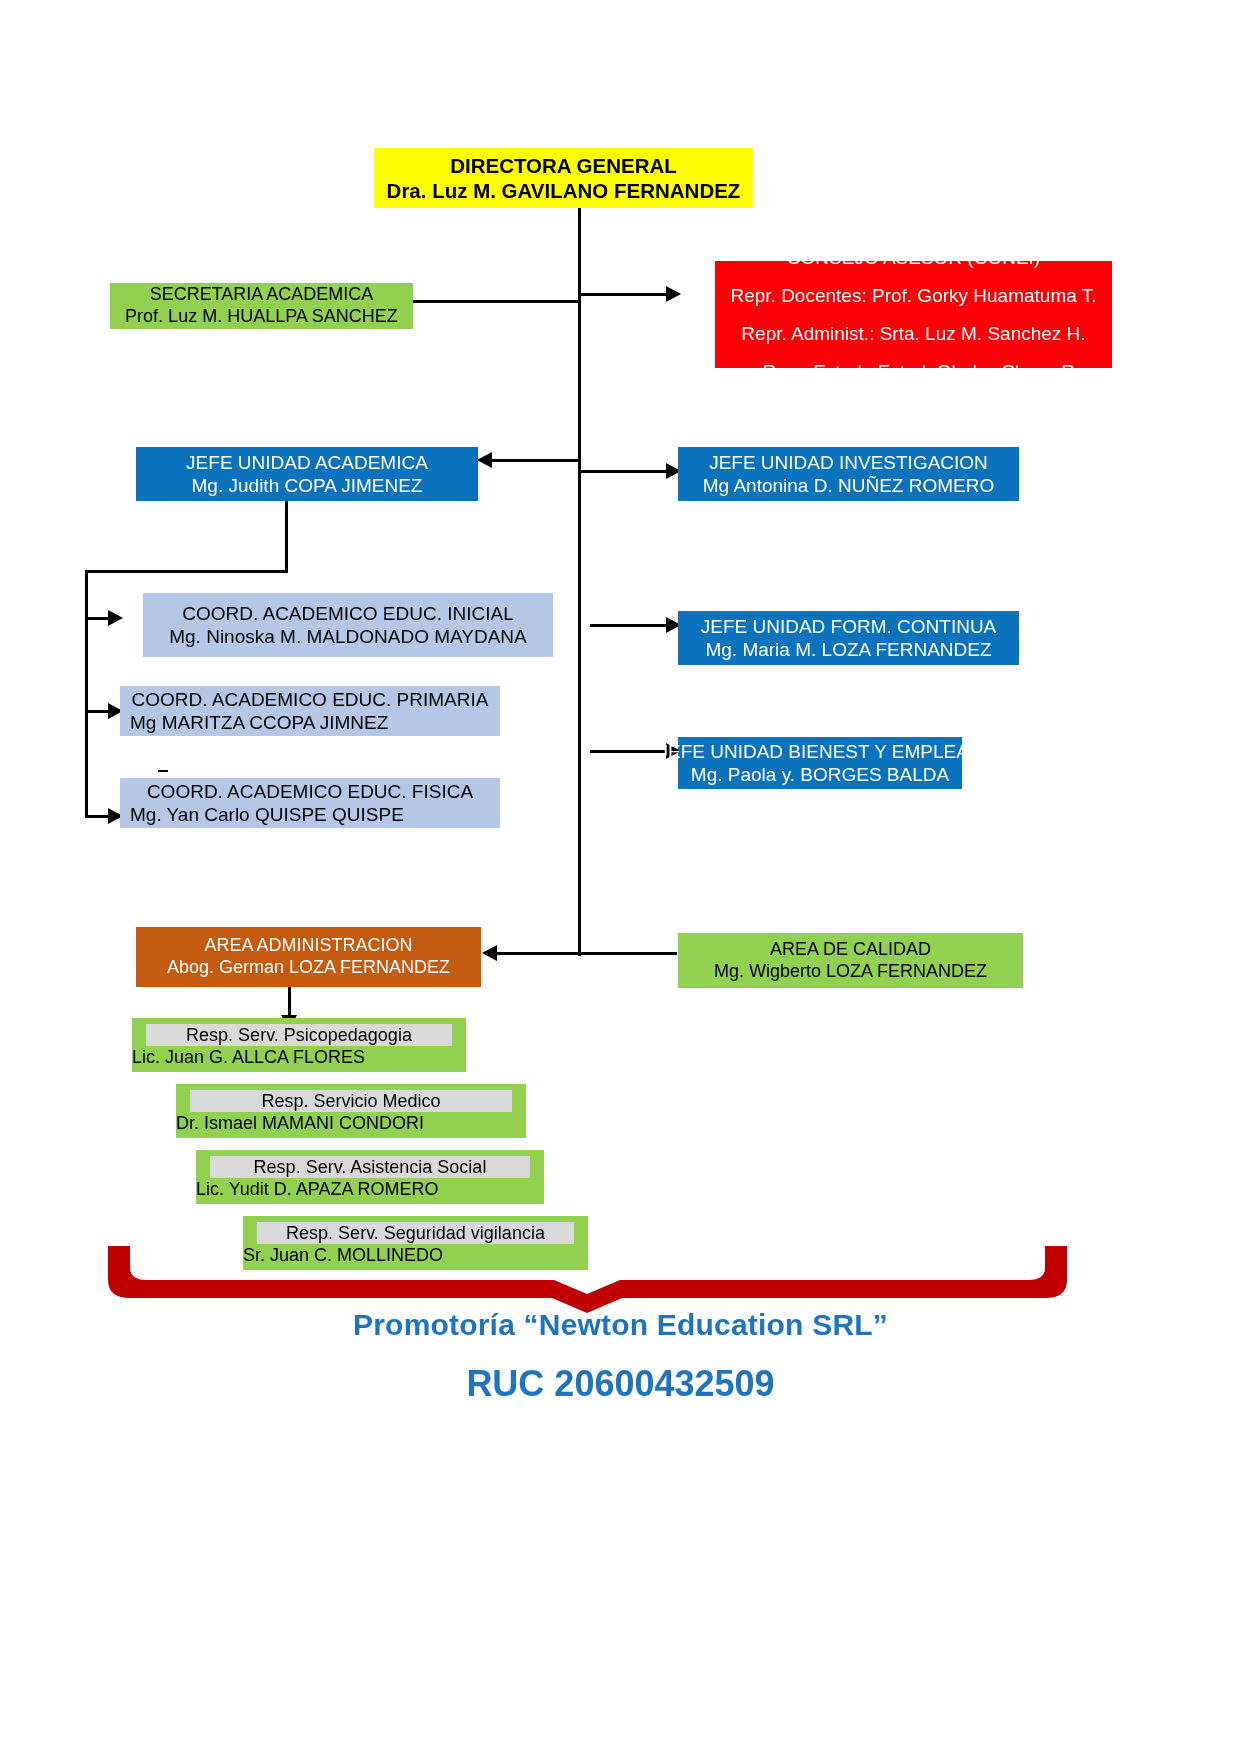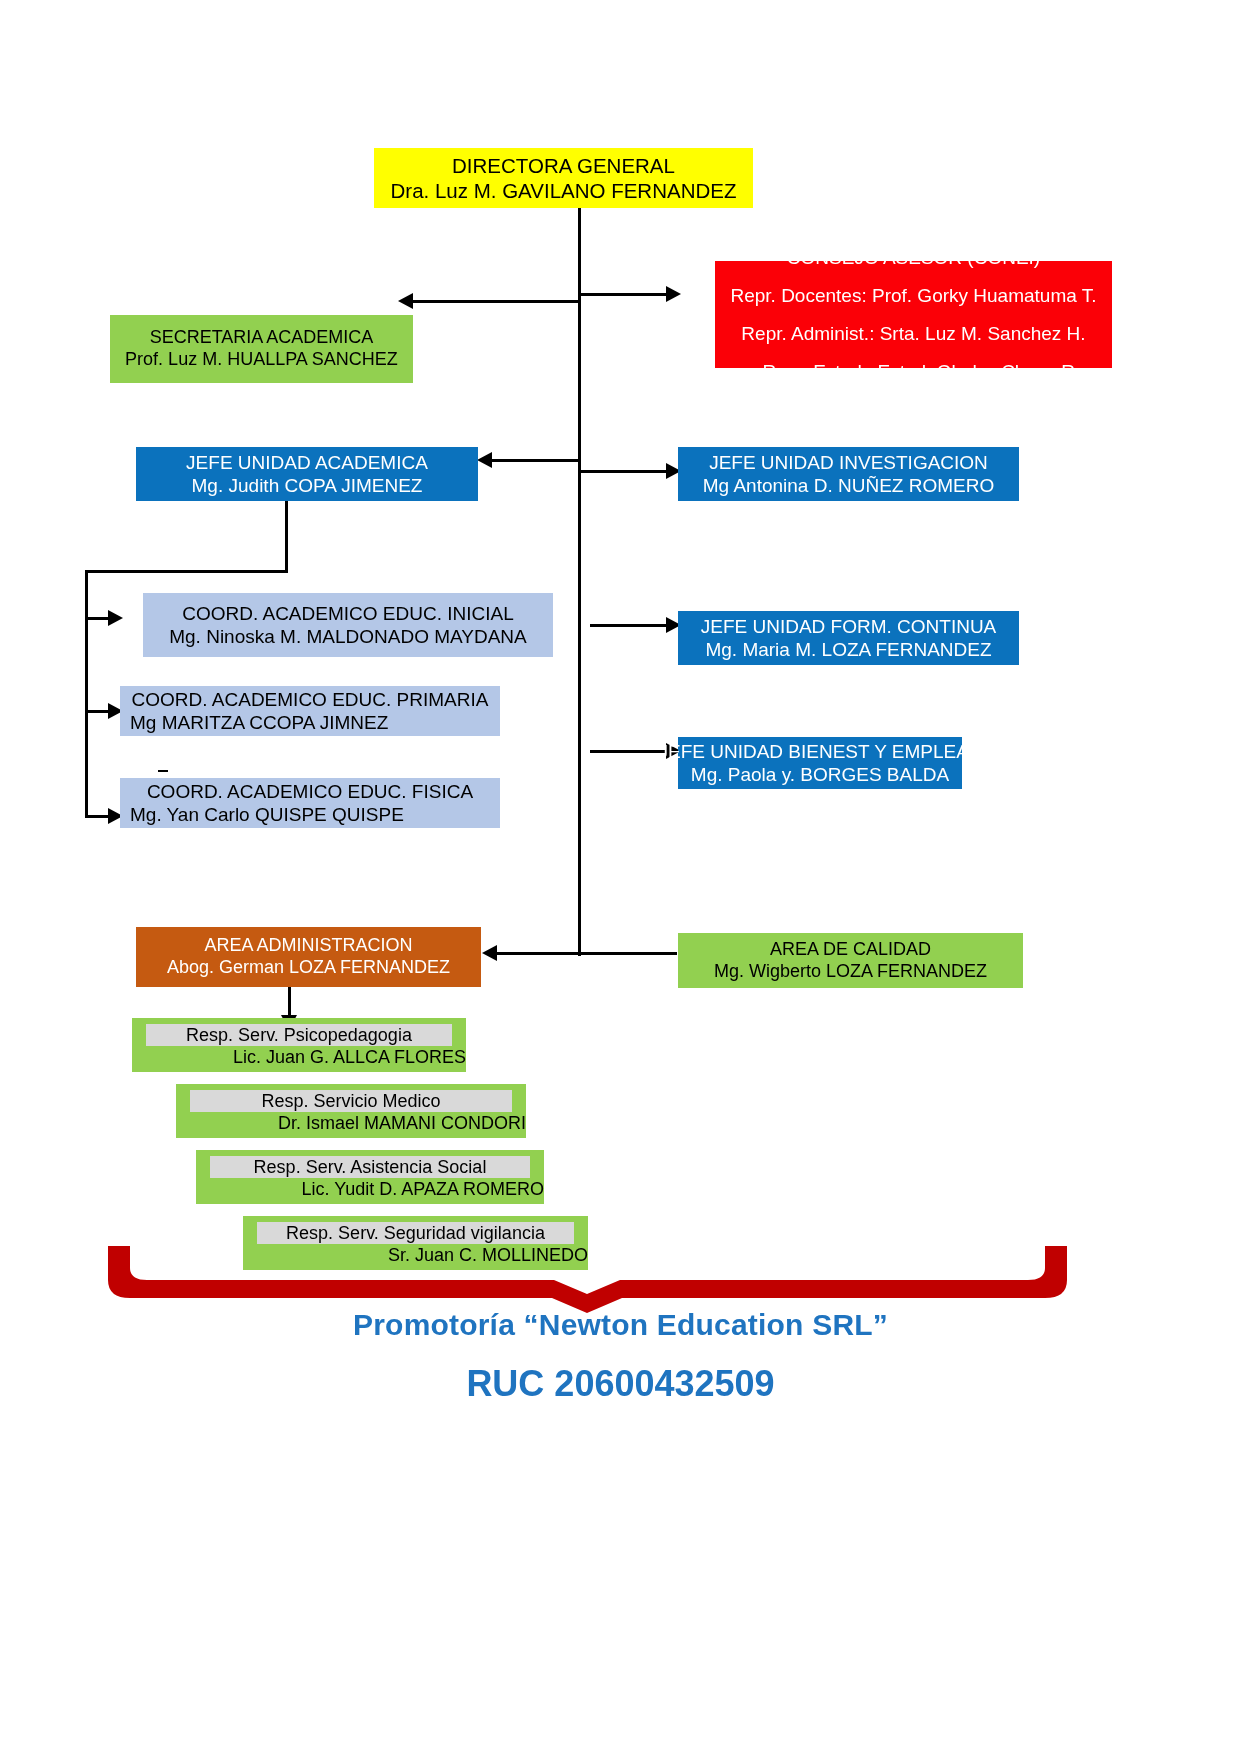--- a/index.html
+++ b/index.html
@@ -28,21 +28,21 @@
     justify-content: center;
     align-items: center;
     text-align: center;
     line-height: 1.22;
     color: #000000;
     z-index: 5;
   }
   .node .ln { display: block; white-space: nowrap; }
 
   
-  .c-yellow  { background: #ffff00; color: #000; font-weight: normal; font-size: 20.5px; }
+  .c-yellow  { background: #ffff00; color: #000; font-weight: bold; font-size: 20.5px; }
   .c-red     { background: #fb0007; color: #ffffff; font-size: 19px; }
   .c-green   { background: #92d050; color: #000; font-size: 18px; }
   .c-blue    { background: #0b72bd; color: #ffffff; font-size: 19px; }
   .c-lav     { background: #b4c7e7; color: #000; font-size: 19px; }
   .c-orange  { background: #c55a11; color: #ffffff; font-size: 18px; }
 
   
   .svc {
     position: absolute;
     box-sizing: border-box;
@@ -59,21 +59,21 @@
     color: #000;
     font-size: 18px;
     text-align: center;
     line-height: 1.25;
     margin: 0 14px;
     white-space: nowrap;
   }
   .svc .t2 {
     color: #000;
     font-size: 18px;
-    text-align: right;
+    text-align: left;
     line-height: 1.25;
     white-space: nowrap;
   }
 
   
   .ln-h, .ln-v {
     position: absolute;
     background: #000000;
     z-index: 2;
   }
@@ -173,21 +173,21 @@
     <span class="ln">Dra. Luz M. GAVILANO FERNANDEZ</span>
   </div>
 
   <div class="node c-red" style="left:715px; top:261px; width:397px; height:107px;gap:15px;">
     <span class="ln">CONSEJO ASESOR (CONEI)</span>
     <span class="ln">Repr. Docentes: Prof. Gorky Huamatuma T.</span>
     <span class="ln">Repr. Administ.: Srta. Luz M. Sanchez H.</span>
     <span class="ln">. Repr. Estud.: Estud.  Gladys Chave R</span>
   </div>
 
-  <div class="node c-green" style="left:110px; top:283px; width:303px; height:68px;margin-top:32px;">
+  <div class="node c-green" style="left:110px; top:283px; width:303px; height:46px;">
     <span class="ln">SECRETARIA ACADEMICA</span>
     <span class="ln">Prof. Luz M.  HUALLPA SANCHEZ</span>
   </div>
 
   <div class="node c-blue" style="left:678px; top:447px; width:341px; height:54px;">
     <span class="ln">JEFE UNIDAD INVESTIGACION</span>
     <span class="ln">Mg Antonina D. NUÑEZ ROMERO</span>
   </div>
 
   <div class="node c-blue" style="left:136px; top:447px; width:342px; height:54px;">

